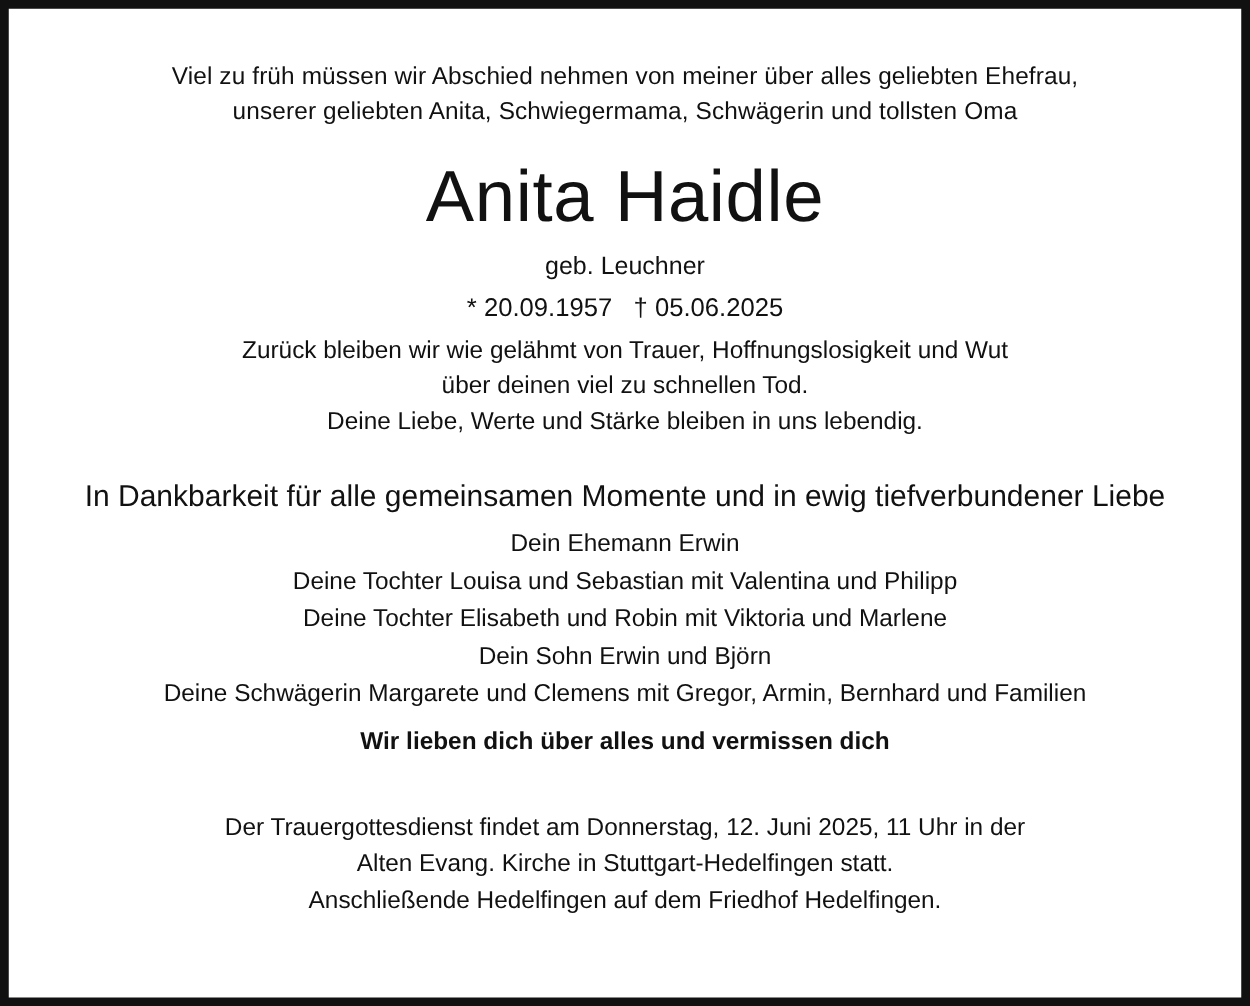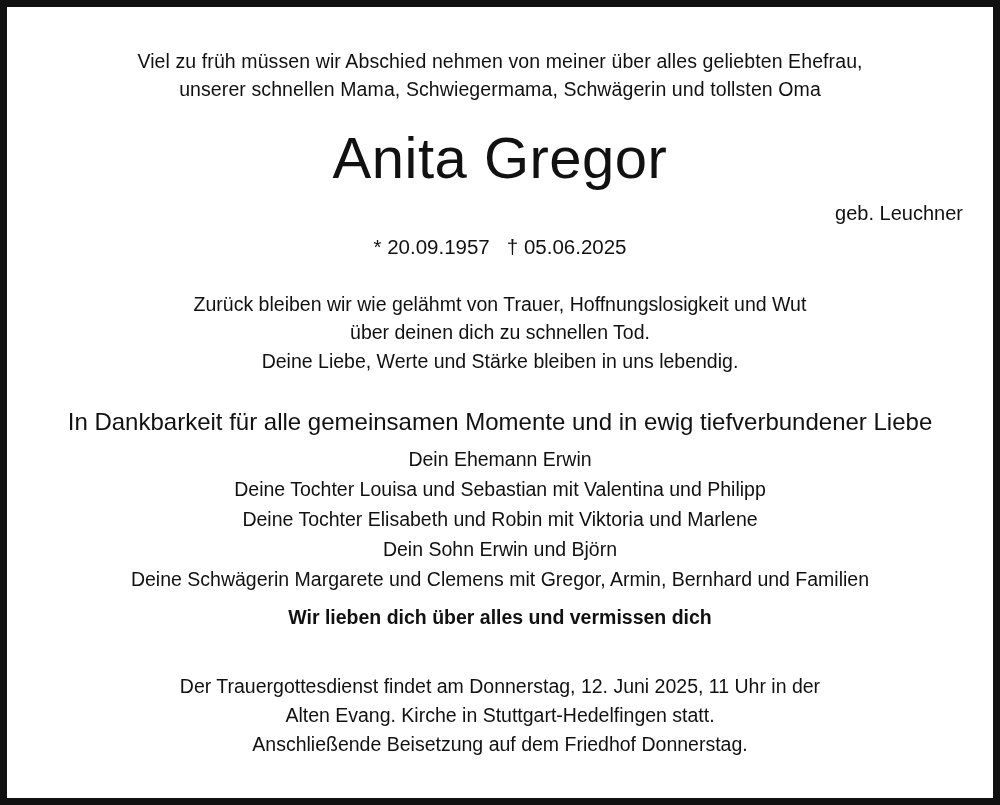--- a/index.html
+++ b/index.html
@@ -44,30 +44,29 @@
     font-weight: 400;
     letter-spacing: 0.5px;
     margin-top: 22px;
     margin-bottom: 6px;
     line-height: 1.1;
   }
   .maiden {
     font-size: 20px;
     margin-top: 10px;
     line-height: 1.4;
-    text-align: right;
   }
   .dates {
     font-size: 20.5px;
     margin-top: 6px;
     line-height: 1.4;
     white-space: pre;
   }
   .block {
-    margin-top: 28px;
+    margin-top: 4px;
     font-size: 19.5px;
     line-height: 1.45;
   }
   .block .line {
     display: block;
   }
   .gratitude {
     margin-top: 30px;
     font-size: 24px;
     line-height: 1.45;
@@ -96,47 +95,47 @@
   }
 </style>
 </head>
 <body>
 
 <div class="obituary-frame">
   <div class="obituary-inner">
 
     <div class="intro">
       <span class="line">Viel zu früh müssen wir Abschied nehmen von meiner über alles geliebten Ehefrau,</span>
-      <span class="line">unserer schnellen Mama, Schwiegermama, Schwägerin und tollsten Oma</span>
+      <span class="line">unserer geliebten Anita, Schwiegermama, Schwägerin und tollsten Oma</span>
     </div>
 
-    <div class="name">Anita Gregor</div>
+    <div class="name">Anita Haidle</div>
 
     <div class="maiden">geb. Leuchner</div>
 
     <div class="dates">* 20.09.1957   † 05.06.2025</div>
 
     <div class="block">
       <span class="line">Zurück bleiben wir wie gelähmt von Trauer, Hoffnungslosigkeit und Wut</span>
-      <span class="line">über deinen dich zu schnellen Tod.</span>
+      <span class="line">über deinen viel zu schnellen Tod.</span>
       <span class="line">Deine Liebe, Werte und Stärke bleiben in uns lebendig.</span>
     </div>
 
     <div class="gratitude">In Dankbarkeit für alle gemeinsamen Momente und in ewig tiefverbundener Liebe</div>
 
     <div class="family">
       <span class="line">Dein Ehemann Erwin</span>
       <span class="line">Deine Tochter Louisa und Sebastian mit Valentina und Philipp</span>
       <span class="line">Deine Tochter Elisabeth und Robin mit Viktoria und Marlene</span>
       <span class="line">Dein Sohn Erwin und Björn</span>
       <span class="line">Deine Schwägerin Margarete und Clemens mit Gregor, Armin, Bernhard und Familien</span>
     </div>
 
     <div class="closing">Wir lieben dich über alles und vermissen dich</div>
 
     <div class="service">
       <span class="line">Der Trauergottesdienst findet am Donnerstag, 12. Juni 2025, 11 Uhr in der</span>
       <span class="line">Alten Evang. Kirche in Stuttgart-Hedelfingen statt.</span>
-      <span class="line">Anschließende Beisetzung auf dem Friedhof Donnerstag.</span>
+      <span class="line">Anschließende Hedelfingen auf dem Friedhof Hedelfingen.</span>
     </div>
 
   </div>
 </div>
 
 </body></html>

